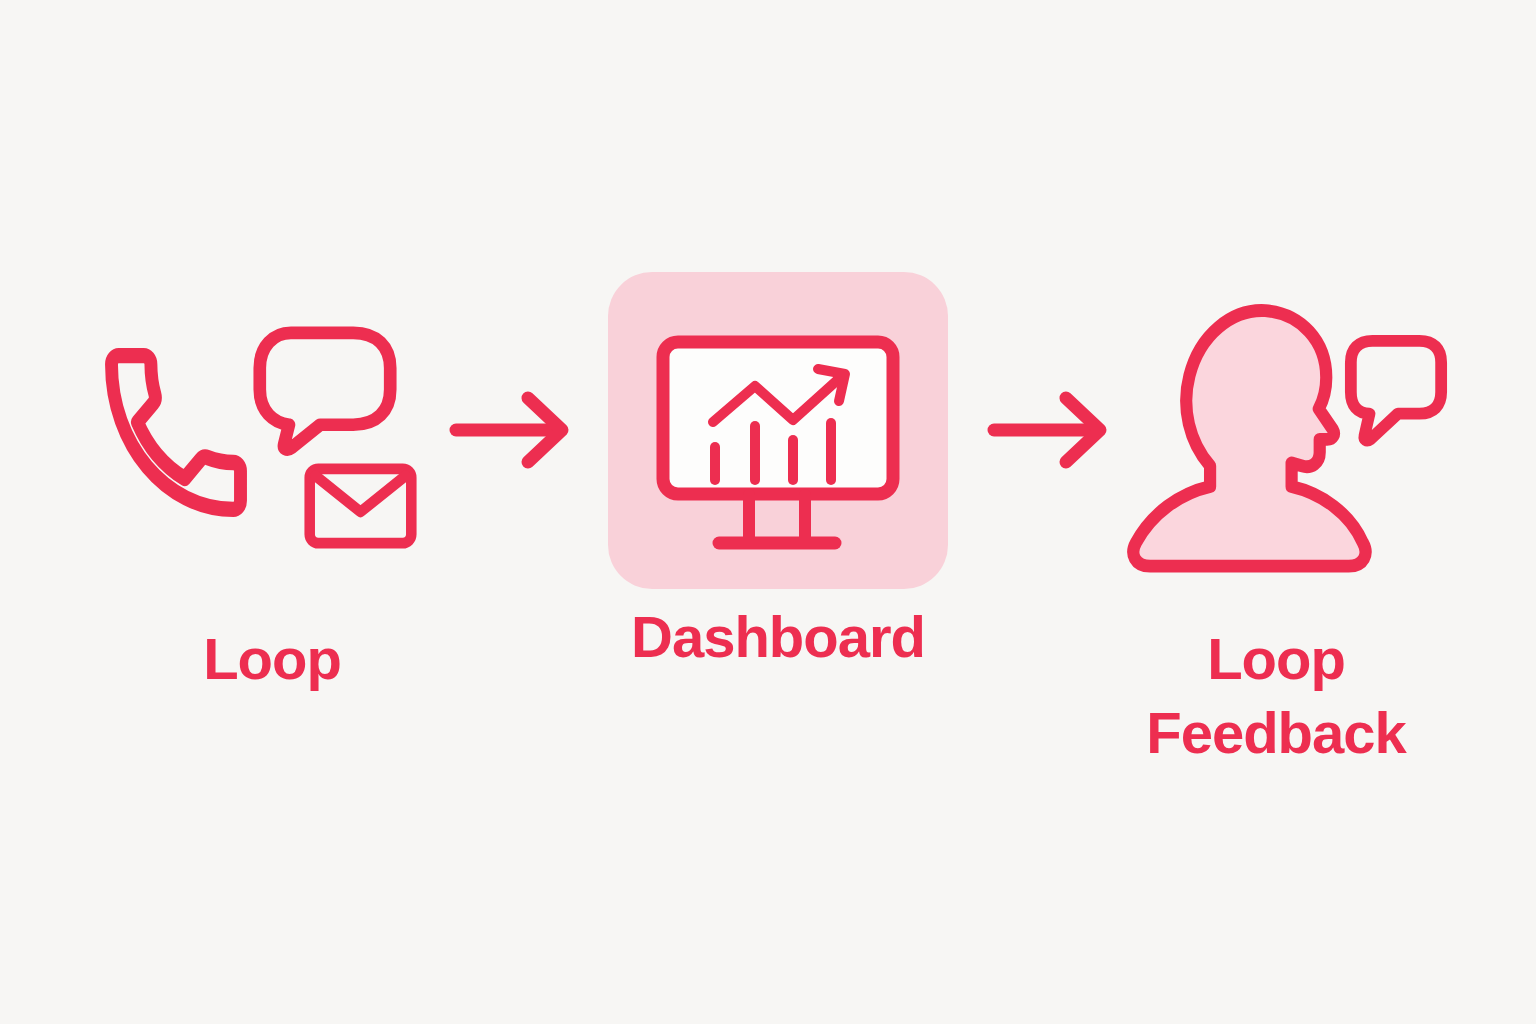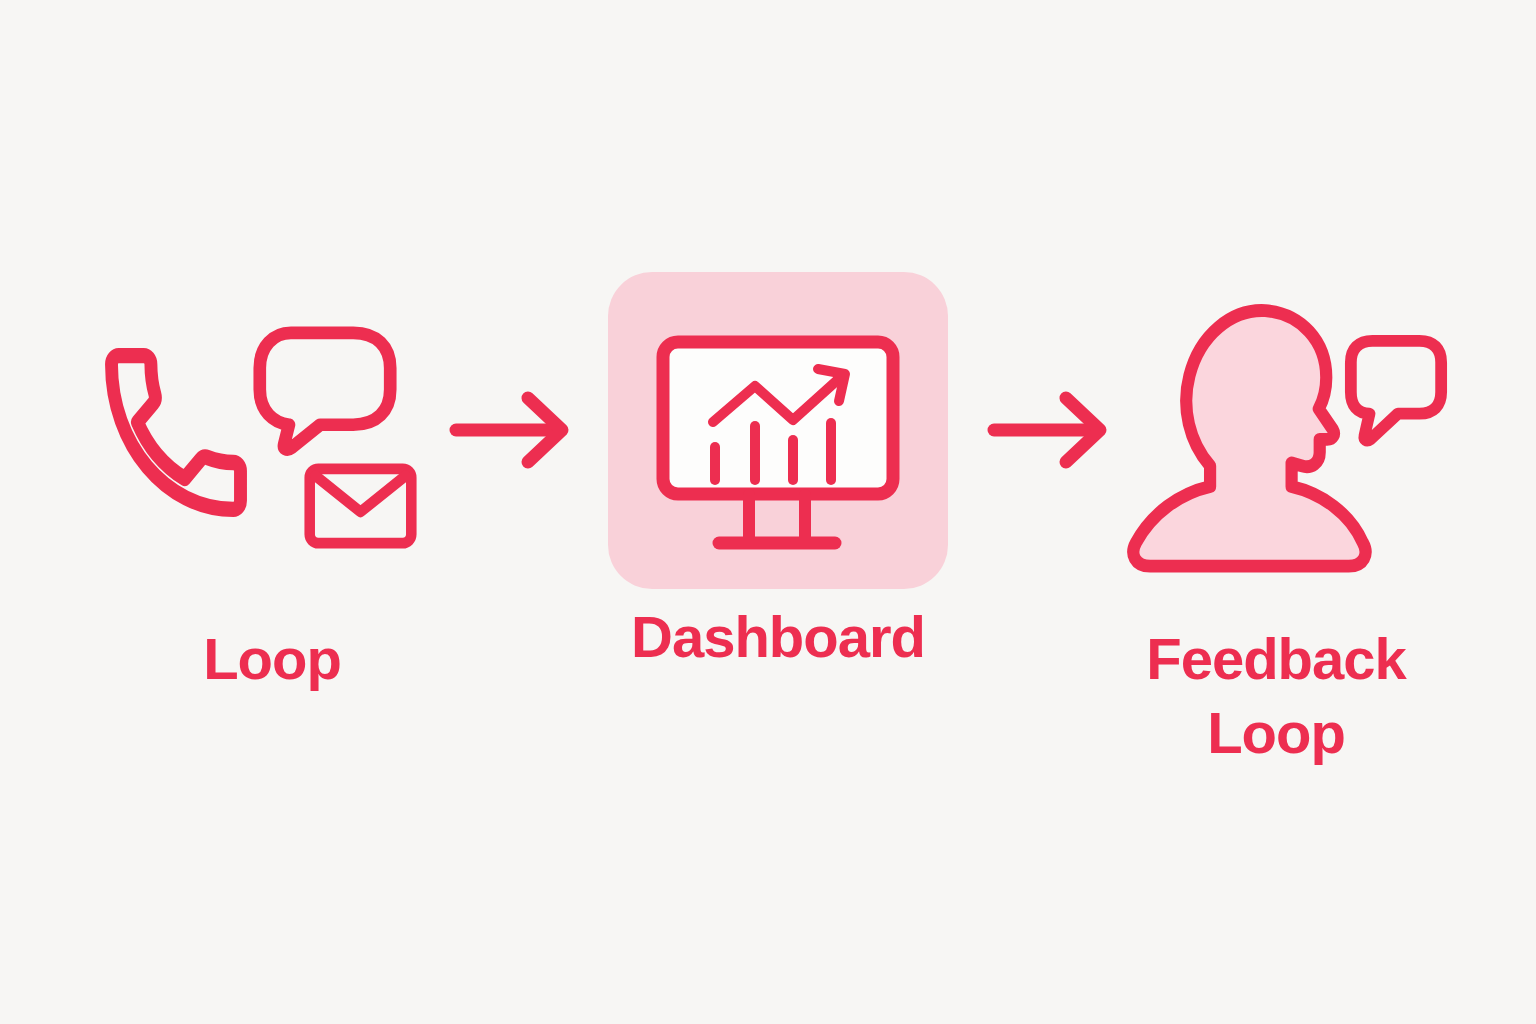--- a/index.html
+++ b/index.html
@@ -125,17 +125,17 @@
 
   <div class="abs step-label label-guest">
     <div>Loop</div>
   </div>
 
   <div class="abs step-label label-dashboard">
     <div>Dashboard</div>
   </div>
 
   <div class="abs step-label label-feedback">
+    <div>Loop</div>
     <div>Feedback</div>
-    <div>Loop</div>
   </div>
 
 </div>
 
 </body></html>

